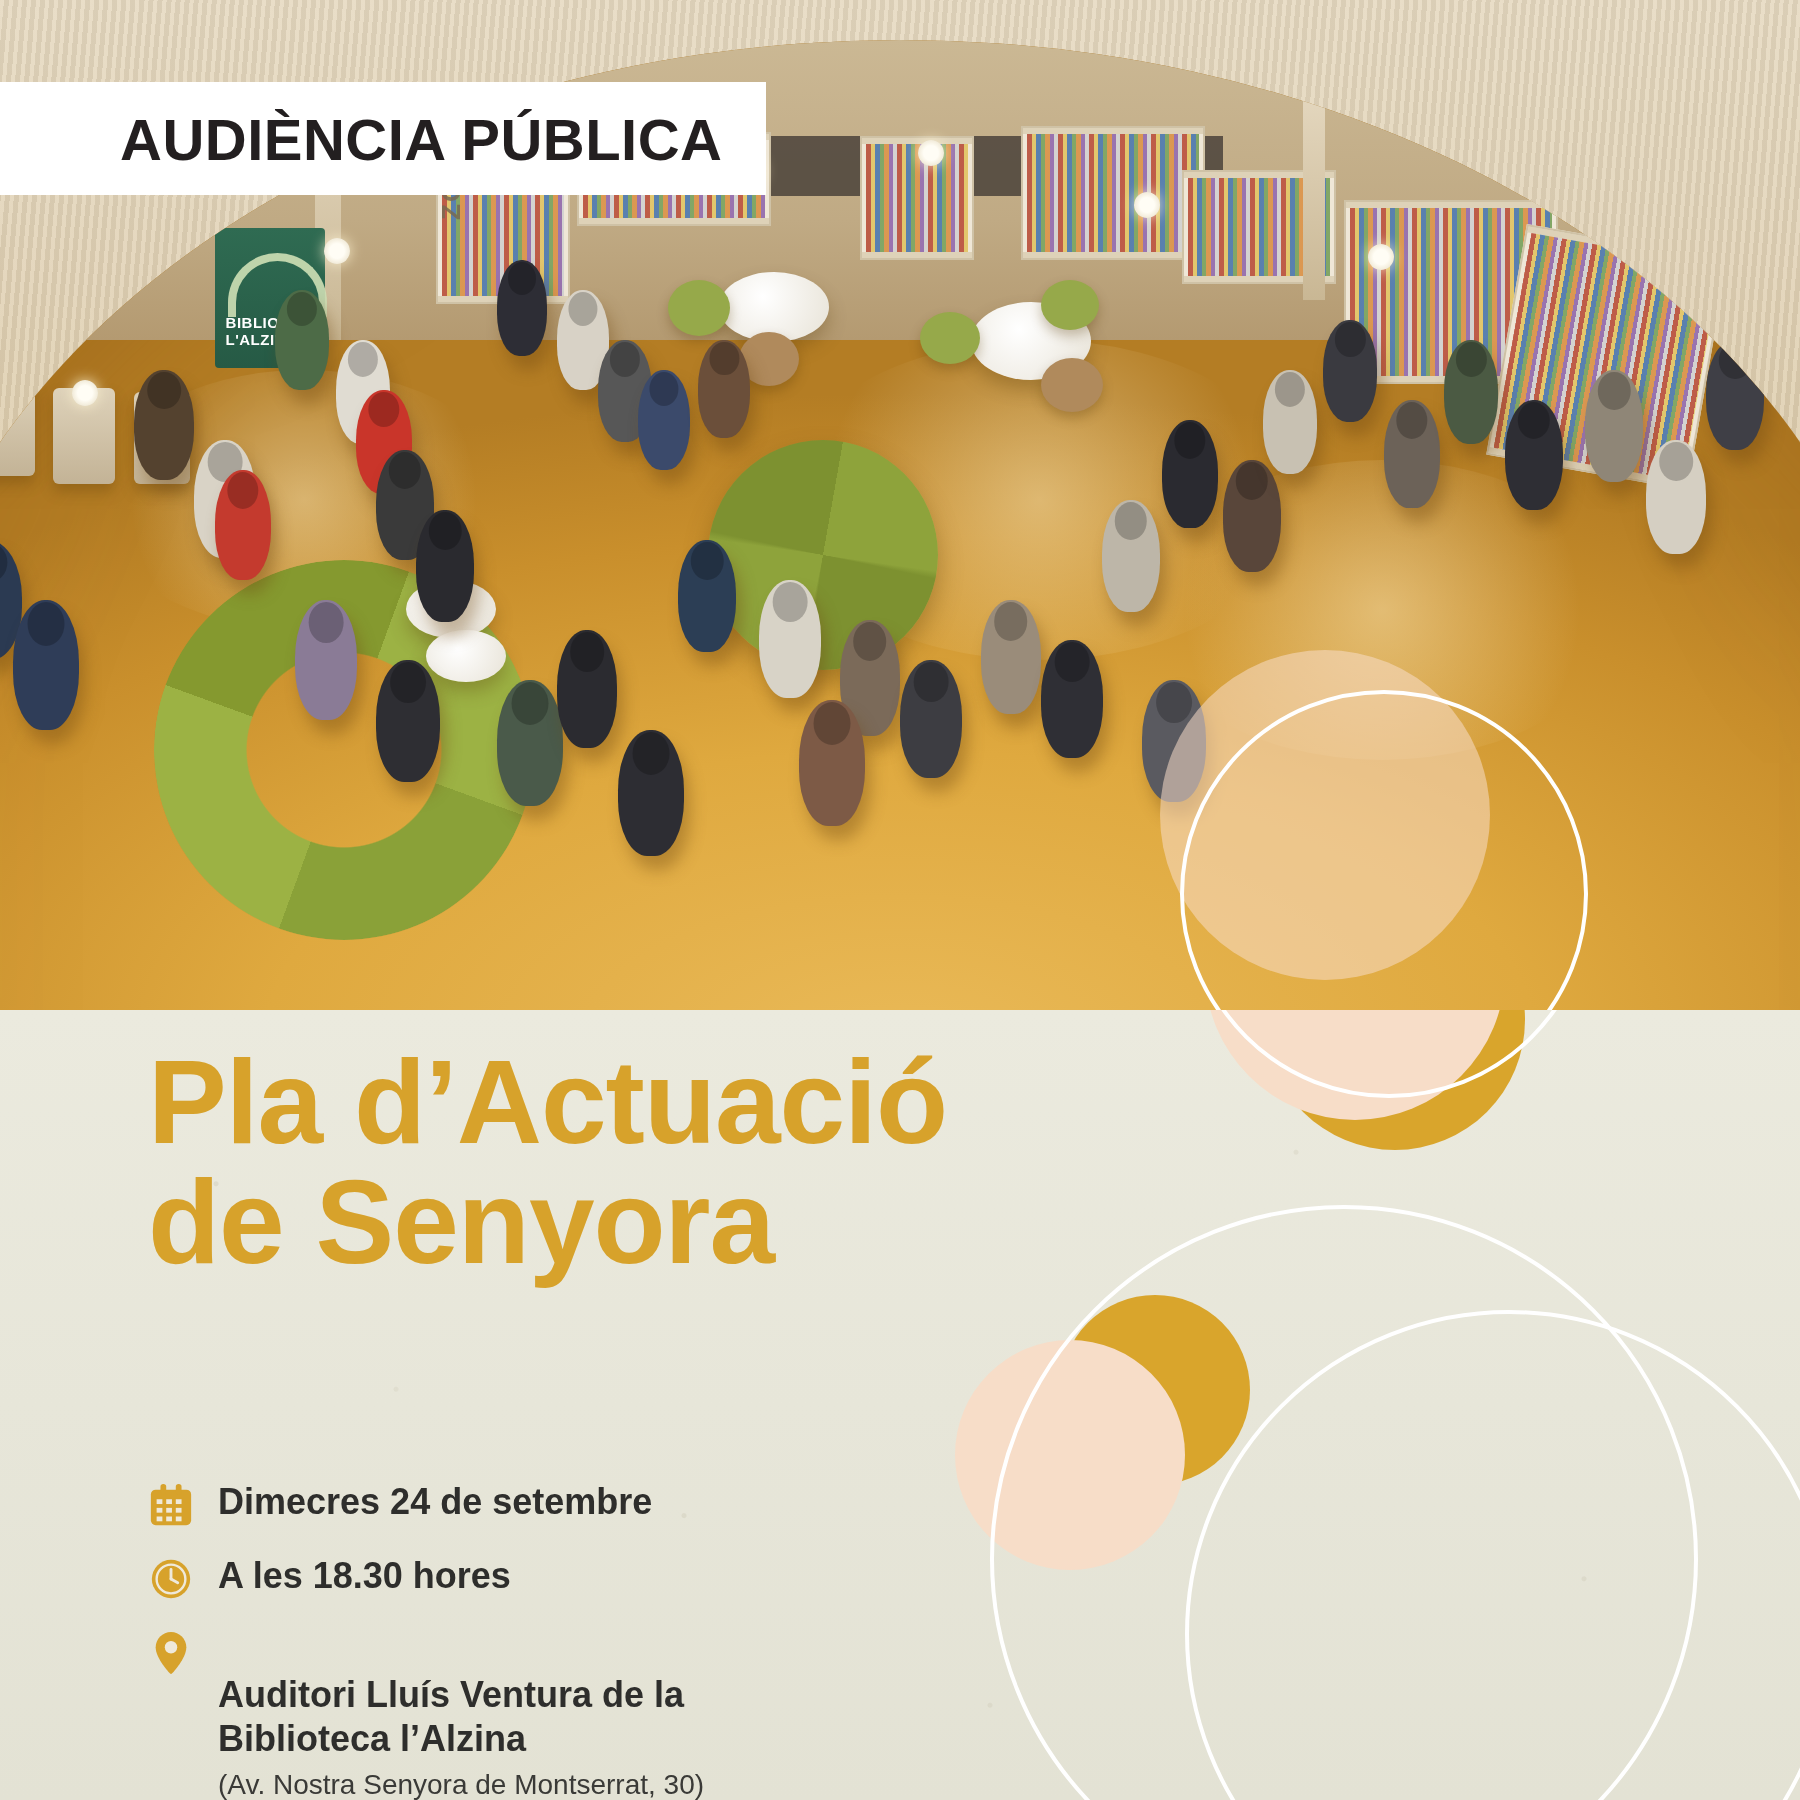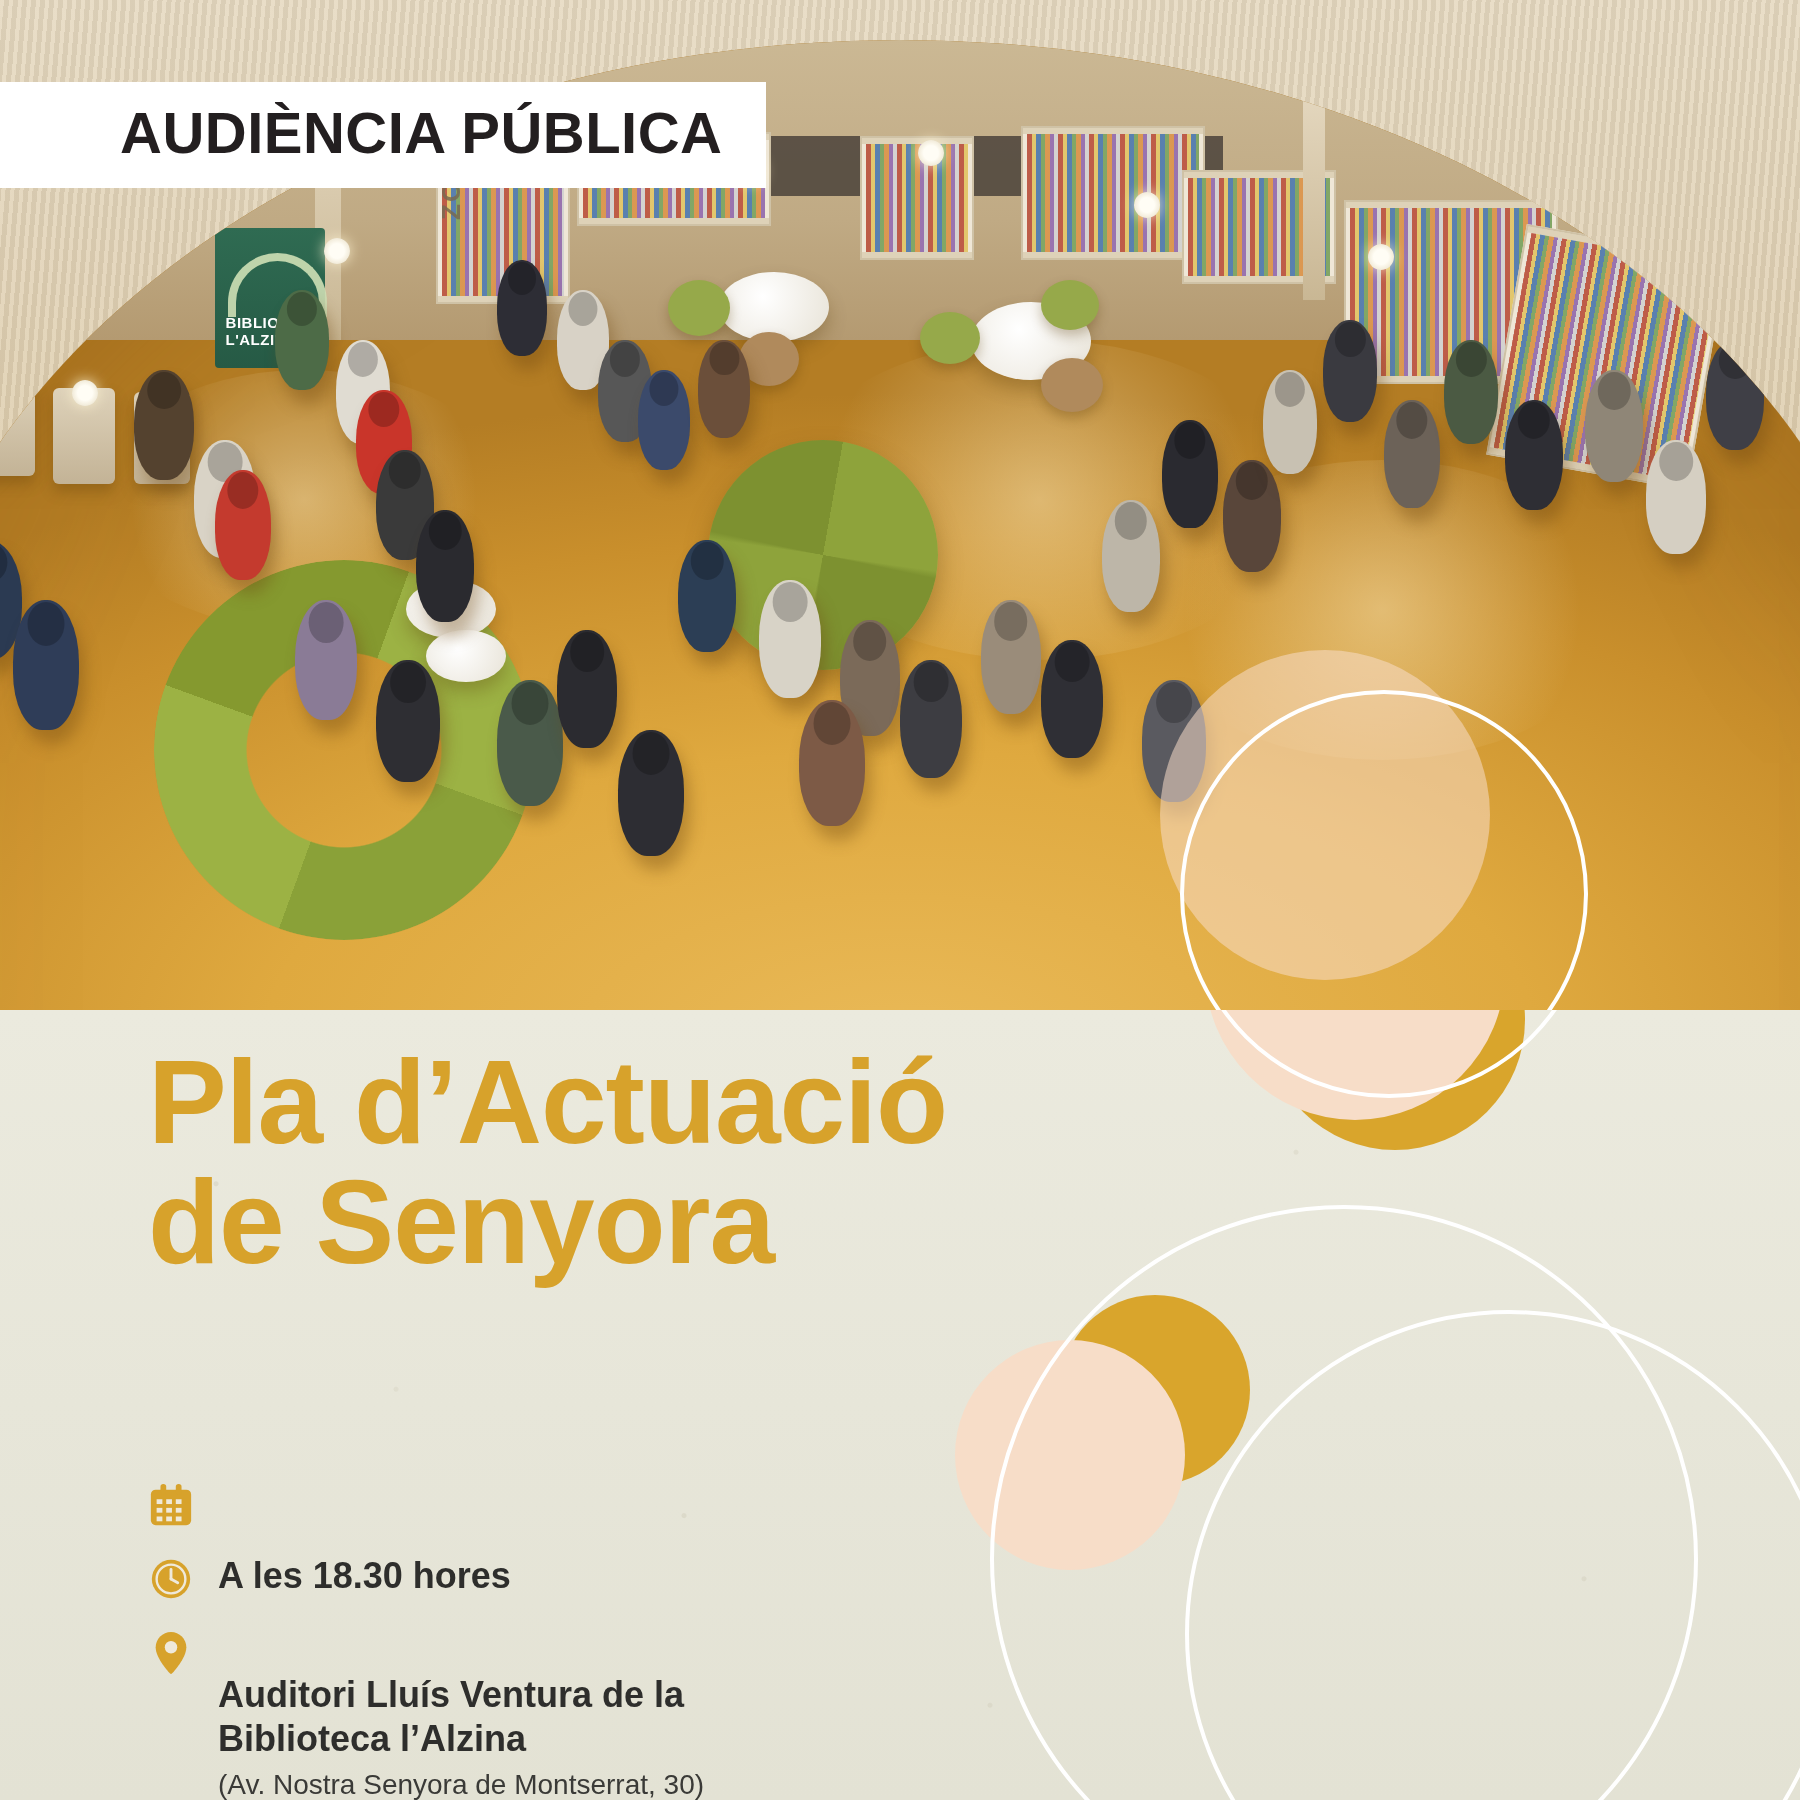--- a/index.html
+++ b/index.html
@@ -200,21 +200,21 @@
     background: radial-gradient(circle, #fffdf5 0 40%, #e4d9bd 100%);
     box-shadow: 0 0 14px rgba(255,245,210,.85);
   }
 
   
   .audiencia {
     position: absolute;
     left: 0;
     top: 82px;
     background: #ffffff;
-    padding: 17px 44px 22px 120px;
+    padding: 24px 44px 22px 120px;
     z-index: 30;
   }
   .audiencia span {
     display: block;
     font-size: 58px;
     font-weight: bold;
     letter-spacing: 0.5px;
     color: #231f20;
     white-space: nowrap;
   }
@@ -443,20 +443,21 @@
             <rect x="19" y="18" width="6" height="5"></rect>
           <rect x="29" y="18" width="6" height="5"></rect>
             <rect x="9" y="27" width="6" height="5"></rect>
           <rect x="19" y="27" width="6" height="5"></rect>
             <rect x="29" y="27" width="6" height="5"></rect>
           <rect x="9" y="36" width="6" height="5"></rect>
             <rect x="19" y="36" width="6" height="5"></rect>
           <rect x="29" y="36" width="6" height="5"></rect>
         </g>
       </svg>
+      <div class="info-text">Dimecres 24 de setembre</div>
     </div>
 
     <div class="info-row">
       <svg class="info-icon" viewBox="0 0 48 48">
         <circle cx="24" cy="24" r="20" fill="#d7a22b"></circle>
         <circle cx="24" cy="24" r="15" fill="none" stroke="#efe9da" stroke-width="2.5"></circle>
         <line x1="24" y1="24" x2="24" y2="14" stroke="#efe9da" stroke-width="3" stroke-linecap="round"></line>
         <line x1="24" y1="24" x2="31" y2="28" stroke="#efe9da" stroke-width="3" stroke-linecap="round"></line>
       </svg>
       <div class="info-text">A les 18.30 hores</div>

